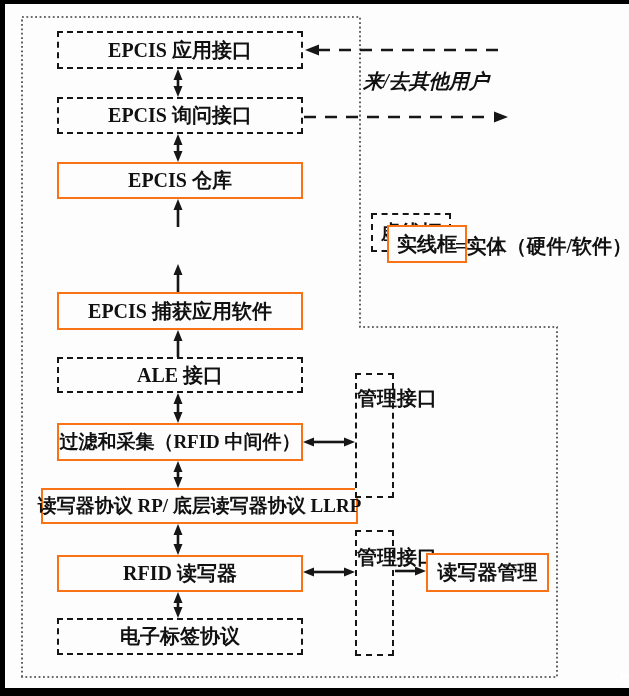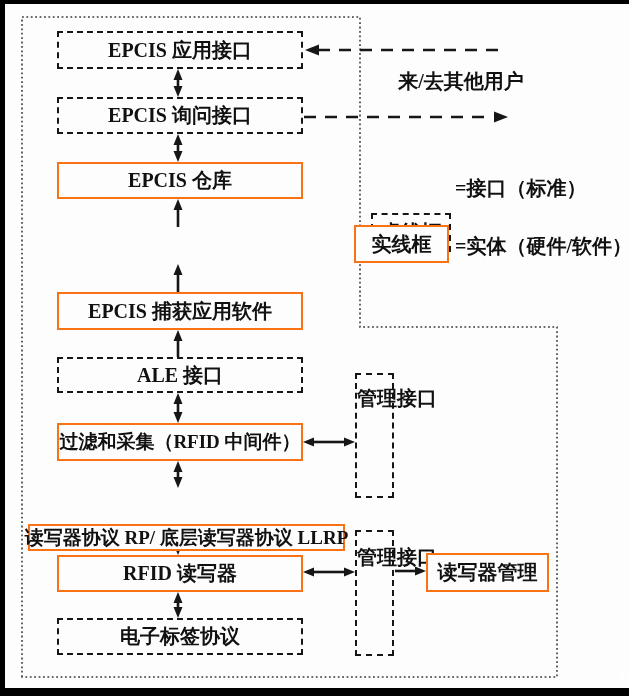--- a/index.html
+++ b/index.html
@@ -34,40 +34,40 @@
   .solid{border:2px solid #f97316;}
   .dashed{border:2px dashed #161616;}
   
   .b1{left:57px;top:31px;width:246px;height:38px;}
   .b2{left:57px;top:97px;width:246px;height:37px;}
   .b3{left:57px;top:162px;width:246px;height:37px;}
   .b4{left:57px;top:227px;width:246px;height:37px;}
   .b5{left:57px;top:292px;width:246px;height:38px;}
   .b6{left:57px;top:357px;width:246px;height:36px;}
   .b7{left:57px;top:423px;width:246px;height:38px;font-size:19px;}
-  .b8{left:28px;top:488px;width:317px;height:27px;font-size:19px;margin-top:36px;}
+  .b8{left:41px;top:488px;width:317px;height:36px;font-size:19px;}
   .b9{left:57px;top:555px;width:246px;height:37px;}
   .b10{left:57px;top:618px;width:246px;height:37px;}
   
   .vbox{
     display:block;
     word-break:break-all;
     line-height:28px;
     text-align:center;
   }
   .mgmt-upper{left:355px;top:373px;width:39px;height:125px;padding-top:9px;}
   .mgmt-lower{left:355px;top:530px;width:39px;height:126px;padding-top:11px;line-height:29px;}
   .reader-mgmt{left:426px;top:553px;width:123px;height:39px;}
   .legend-dashed-box{left:371px;top:166px;width:80px;height:39px;margin-top:47px;}
-  .legend-solid-box{left:354px;top:225px;width:95px;height:38px;}
+  .legend-solid-box{left:387px;top:225px;width:80px;height:38px;}
   .txt{
     position:absolute;z-index:2;
     font-size:20px;font-weight:bold;white-space:nowrap;
   }
-  .other-users{left:397px;top:68px;width:128px;text-align:center;}
+  .other-users{left:362px;top:68px;width:128px;text-align:center;font-style:italic;}
   .legend-meaning-1{left:455px;top:175px;}
   .legend-meaning-2{left:455px;top:233px;}
   .watermark{
     position:absolute;left:619px;top:669px;z-index:7;
     color:#fff;font-family:"DejaVu Sans",sans-serif;
     font-size:15px;font-weight:bold;
   }
 </style>
 </head>
 <body>
@@ -165,19 +165,18 @@
   <div class="box solid  b9">RFID 读写器</div>
   <div class="box dashed b10">电子标签协议</div>
 
   <div class="txt other-users">来/去其他用户</div>
 
   <div class="box dashed vbox mgmt-upper">管理接口</div>
   <div class="box dashed vbox mgmt-lower">管理接口</div>
   <div class="box solid reader-mgmt">读写器管理</div>
 
   <div class="box dashed legend-dashed-box">虚线框</div>
-  <div class="txt legend-meaning-1">=接口（标准）</div>
   <div class="box solid legend-solid-box">实线框</div>
   <div class="txt legend-meaning-2">=实体（硬件/软件）</div>
 
   <div class="frame"></div>
   <div class="watermark">m</div>
 </div>
 
 </body></html>

